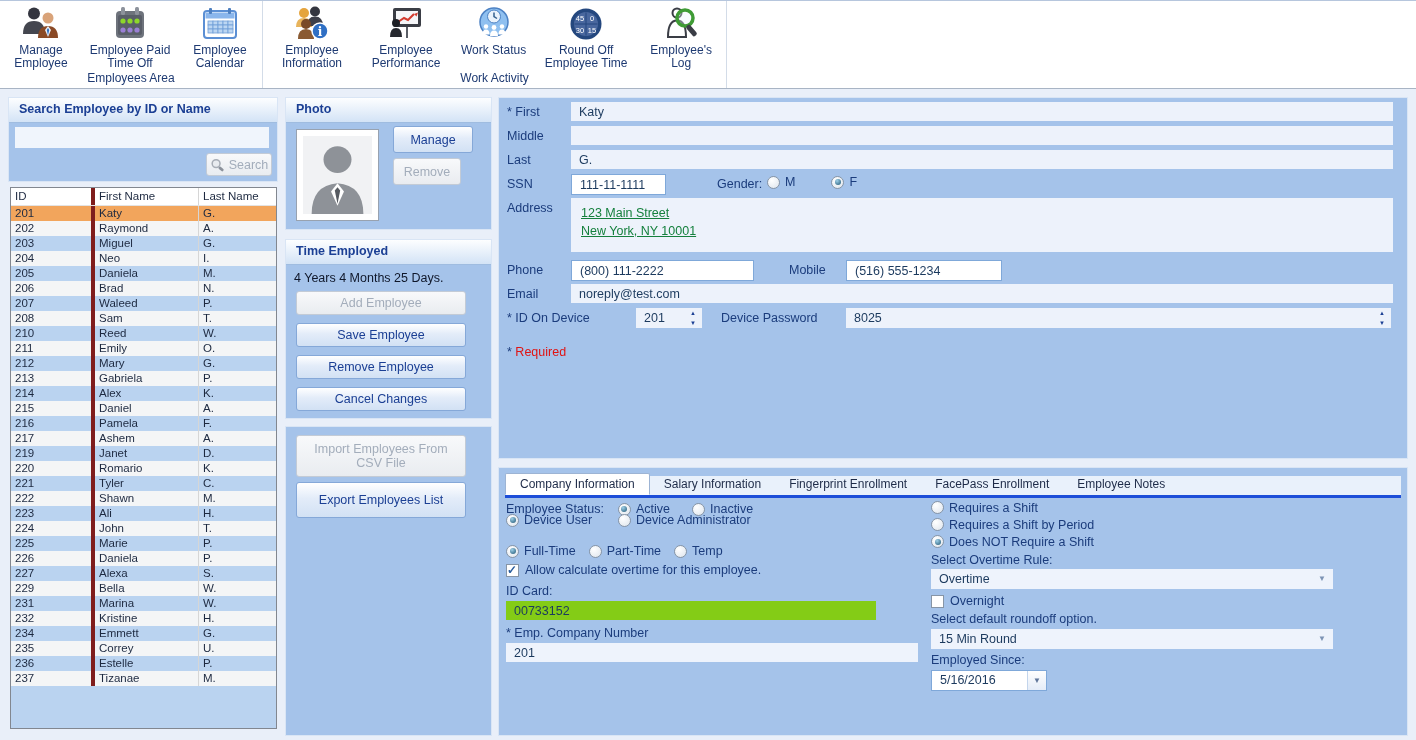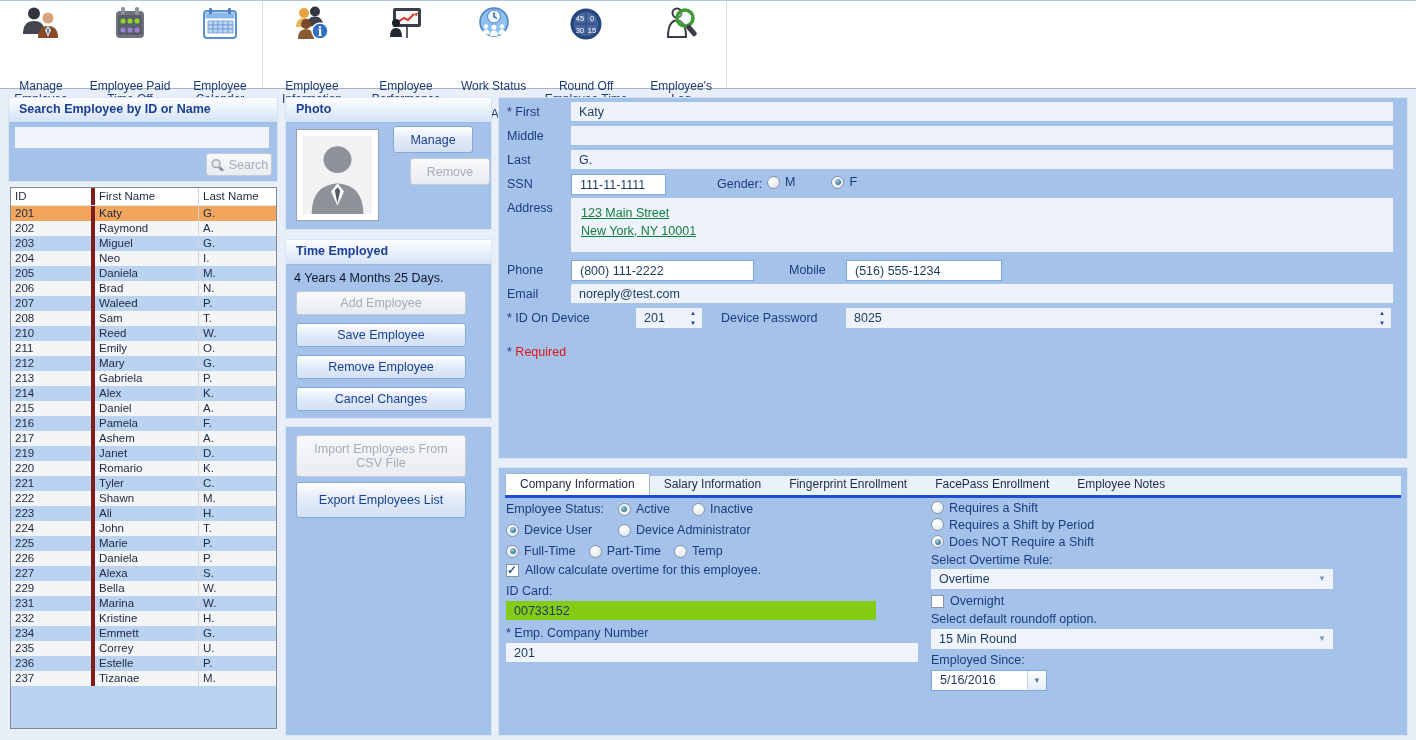--- a/index.html
+++ b/index.html
@@ -6,21 +6,21 @@
   body{
     width:1416px;height:740px;position:relative;overflow:hidden;
     background:#e9eff9;font-family:"Liberation Sans",sans-serif;font-size:12px;color:#1c3a5e;
     border-top:1px solid #b6c6dd;box-sizing:border-box;
   }
   
   .ribbon{position:absolute;left:0;top:0;right:0;height:88px;background:#ffffff;
     border-bottom:1px solid #a8b4c4;display:flex;box-sizing:border-box;}
   .ribbon-group{display:flex;flex-direction:column;padding:2px 4px 1px;border-right:1px solid #d3dce8;}
   .rg-items{display:flex;flex:1;align-items:flex-start;}
-  .ribbon-item{display:flex;flex-direction:column;align-items:center;padding:1px 6px;cursor:pointer;gap:36px;}
+  .ribbon-item{display:flex;flex-direction:column;align-items:center;padding:1px 6px;cursor:pointer;}
   .ricon{height:40px;display:flex;align-items:center;justify-content:center;}
   .rlabel{font-size:12px;color:#1e3a72;text-align:center;line-height:13px;}
   .rg-label{font-size:12px;color:#1e3a72;text-align:center;padding-bottom:2px;}
   
   .panel{position:absolute;background:#a5c3ea;border:1px solid #d9e5f5;box-sizing:border-box;}
   .panel-header{height:24px;background:linear-gradient(#fdfeff,#d3e3f6);border-bottom:1px solid #9fbce0;
     color:#1b3f94;font-weight:bold;font-size:12.5px;line-height:23px;padding-left:10px;}
   
   .btn{position:absolute;display:flex;align-items:center;justify-content:center;text-align:center;
     background:linear-gradient(#ffffff,#e3ecf9 45%,#d2e1f4);border:1px solid #85a8d8;border-radius:3px;
@@ -431,21 +431,21 @@
       <svg viewBox="0 0 64 76" width="100%" height="100%" preserveAspectRatio="none">
         <rect width="64" height="76" fill="#f1f2f4"></rect>
         <circle cx="32" cy="23" r="13" fill="#8e9298"></circle>
         <path d="M8 76 Q8 48 32 46 Q56 48 56 76 Z" fill="#8e9298"></path>
         <path d="M32 46 l-6 8 6 14 6-14 z" fill="#ffffff"></path>
         <path d="M32 50 l-2.5 3 2.5 13 2.5-13 z" fill="#565a61"></path>
       </svg>
     </div>
   </div>
   <div class="btn" style="left:107px;top:28px;width:80px;height:27px">Manage</div>
-  <div class="btn disabled" style="left:124px;top:60px;width:80px;height:27px">Remove</div>
+  <div class="btn disabled" style="left:107px;top:60px;width:68px;height:27px">Remove</div>
 </div>
 
 <div class="panel" style="left:285px;top:238px;width:207px;height:180px">
   <div class="panel-header">Time Employed</div>
   <div class="flabel" style="left:8px;top:31px;color:#0f172a">4 Years 4 Months 25 Days.</div>
   <div id="time-buttons">
       <div class="btn disabled" style="left: 10px; top: 51px; width: 170px; height: 24px;">Add Employee</div>
       <div class="btn" style="left: 10px; top: 83px; width: 170px; height: 24px;">Save Employee</div>
       <div class="btn" style="left: 10px; top: 115px; width: 170px; height: 24px;">Remove Employee</div>
       <div class="btn" style="left: 10px; top: 147px; width: 170px; height: 24px;">Cancel Changes</div>
@@ -531,21 +531,21 @@
         <span class="radio-wrap">
           <span class="radio sel"></span>
           <span>Active</span>
         </span>
         <span class="radio-wrap">
           <span class="radio"></span>
           <span>Inactive</span>
         </span>
       </span>
   </div>
-  <div class="radrow" style="left:7px;top:55px">
+  <div class="radrow" style="left:7px;top:45px">
     <span id="device-radios" style="display:inline-flex;gap:26px">
         <span class="radio-wrap">
           <span class="radio sel"></span>
           <span>Device User</span>
         </span>
         <span class="radio-wrap">
           <span class="radio"></span>
           <span>Device Administrator</span>
         </span>
       </span>

